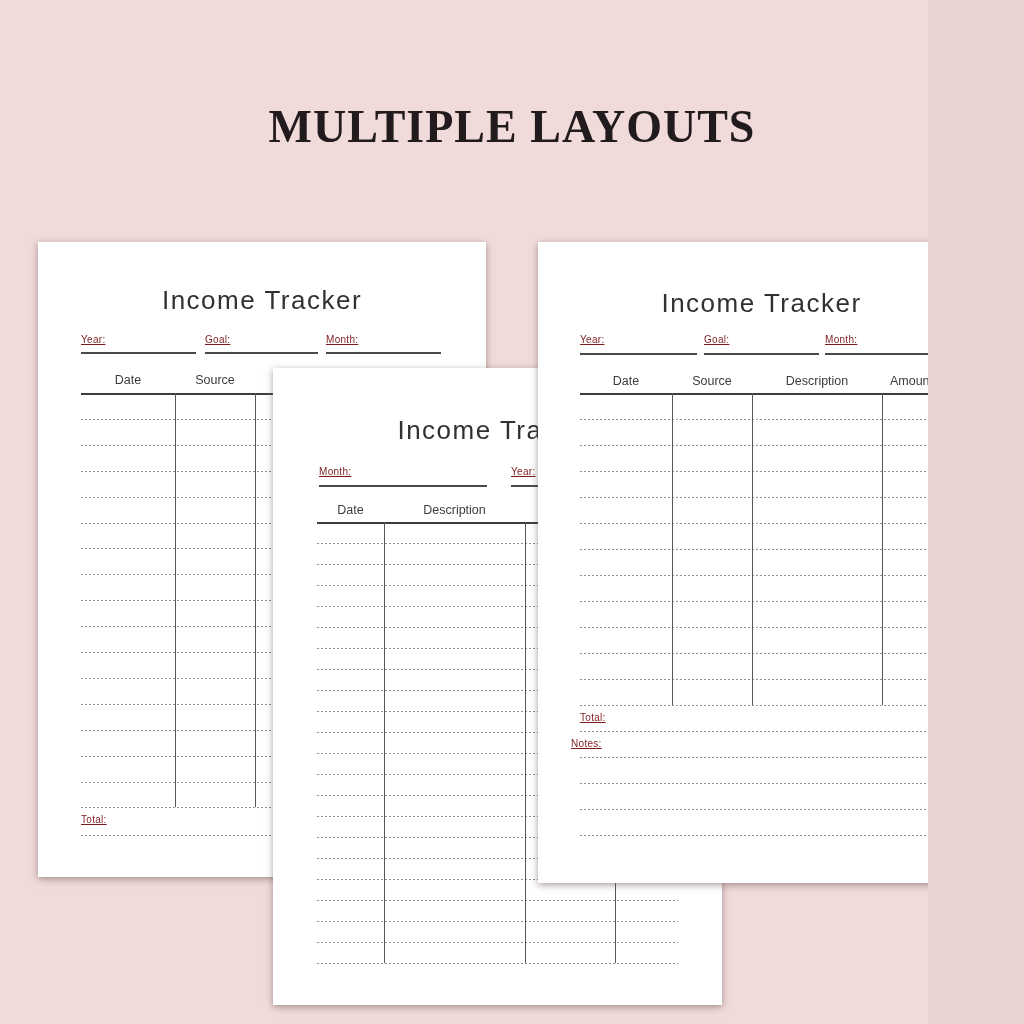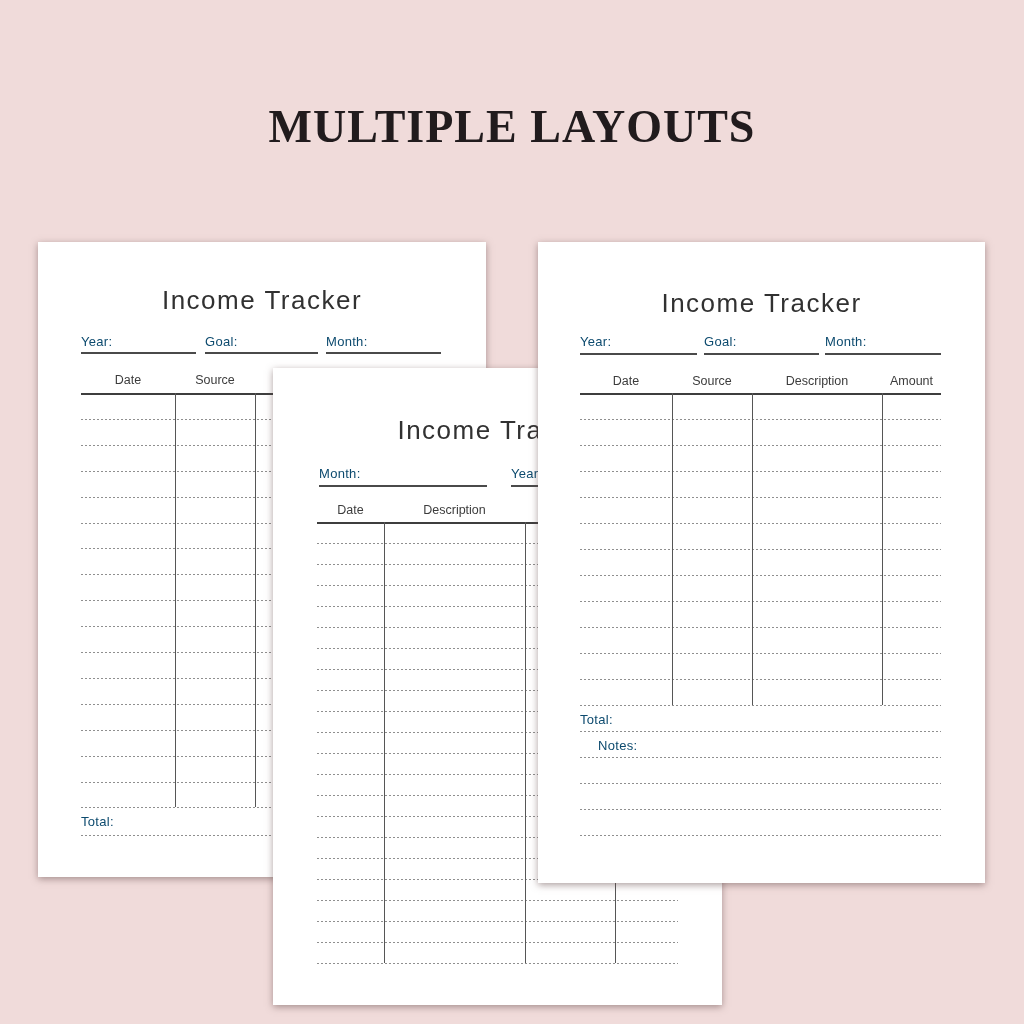--- a/index.html
+++ b/index.html
@@ -1,27 +1,27 @@
 <!DOCTYPE html>
 <html><head>
 <meta charset="utf-8">
 <style>
   html,body{margin:0;padding:0;background:#e8d2d2;}
-  .canvas{position:relative;width:1024px;height:1024px;background:#F0DBDA;overflow:hidden;
+  .canvas{position:relative;width:928px;height:1024px;background:#F0DBDA;overflow:hidden;
           font-family:"Liberation Sans",sans-serif;}
   .main-title{position:absolute;top:100px;left:0;width:1024px;text-align:center;
               font-family:"Liberation Serif",serif;font-weight:700;font-size:46px;
               letter-spacing:1px;color:#211b1d;}
   .main-subtitle{position:absolute;top:167px;left:0;width:1024px;text-align:center;
                  font-size:21px;color:#3a3a3a;}
   .main-subtitle b{font-weight:700;}
   .page{position:absolute;background:#ffffff;box-shadow:0 2px 7px rgba(104,78,78,0.55);}
   .page-title{position:absolute;left:0;width:100%;text-align:center;font-size:26px;
               letter-spacing:1.5px;color:#313131;}
-  .lbl{position:absolute;font-size:13px;color:#0c4a6e;letter-spacing:0.3px;white-space:nowrap;}
+  .lbl{position:absolute;font-size:10px;color:#7f1d1d;letter-spacing:0.3px;white-space:nowrap;text-decoration:underline;}
   .col-h{position:absolute;font-size:12.5px;color:#3c3c3c;text-align:center;white-space:nowrap;}
   .sline{position:absolute;height:2px;background:#3e3e3e;}
   .fline{position:absolute;height:1.5px;background:#4a4a4a;}
   .dline{position:absolute;height:1px;
          background-image:repeating-linear-gradient(90deg,#8f8f8f 0 2px,transparent 2px 4px);}
   .vline{position:absolute;width:1px;background:#565656;}
 </style>
 </head>
 <body>
 
@@ -117,19 +117,19 @@
       <div class="dline" style="left: 42px; top: 359px; width: 361px;"></div>
       <div class="dline" style="left: 42px; top: 385px; width: 361px;"></div>
       <div class="dline" style="left: 42px; top: 411px; width: 361px;"></div>
       <div class="dline" style="left: 42px; top: 437px; width: 361px;"></div>
       <div class="dline" style="left: 42px; top: 463px; width: 361px;"></div>
       <div class="vline" style="left: 134px; top: 151px; height: 312px;"></div>
       <div class="vline" style="left: 214px; top: 151px; height: 312px;"></div>
       <div class="vline" style="left: 344px; top: 151px; height: 312px;"></div>
       <div class="lbl" style="left: 42px; top: 470px;">Total:</div>
       <div class="dline" style="left: 42px; top: 489px; width: 361px;"></div>
-      <div class="lbl" style="left: 60px; top: 496px;">Notes:</div>
+      <div class="lbl" style="left: 33px; top: 496px;">Notes:</div>
       <div class="dline" style="left: 42px; top: 515px; width: 361px;"></div>
       <div class="dline" style="left: 42px; top: 541px; width: 361px;"></div>
       <div class="dline" style="left: 42px; top: 567px; width: 361px;"></div>
       <div class="dline" style="left: 42px; top: 593px; width: 361px;"></div>
     </div>
 </div>
 
 </body></html>

